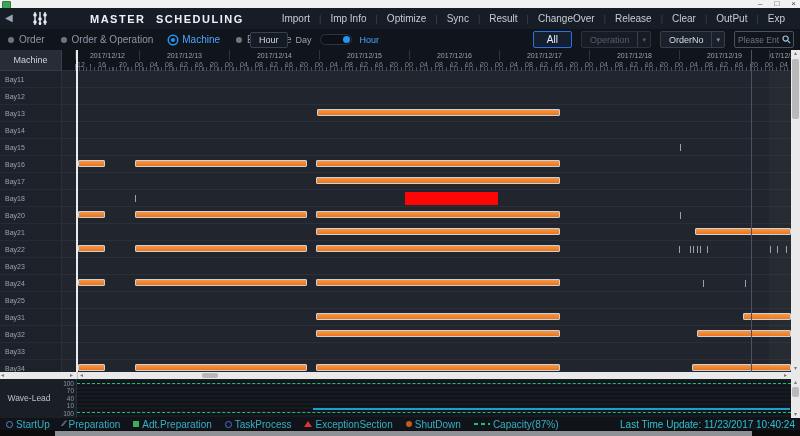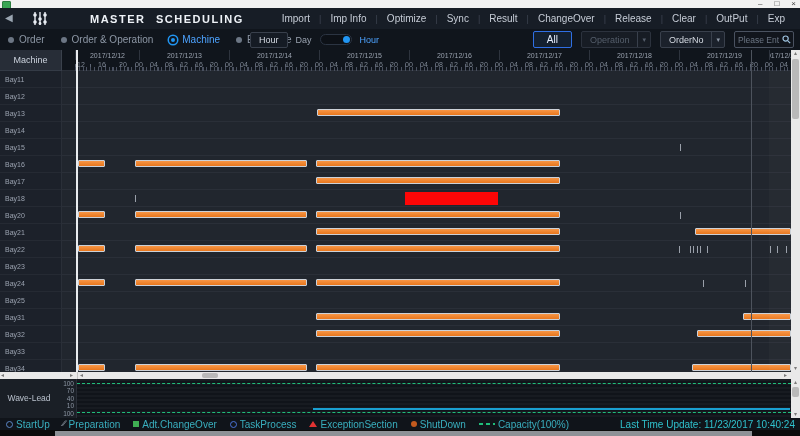--- a/index.html
+++ b/index.html
@@ -396,37 +396,37 @@
       <span class="litem">
         <span class="licon circle-outline" style="border-color: rgb(91, 135, 200);"></span>
         <span class="ltext">StartUp</span>
       </span>
       <span class="litem">
         <span class="licon slashes" style="color: rgb(151, 161, 173);">∕∕</span>
         <span class="ltext">Preparation</span>
       </span>
       <span class="litem">
         <span class="licon square" style="background: rgb(63, 174, 83);"></span>
-        <span class="ltext">Adt.ChangeOver</span>
+        <span class="ltext">Adt.Preparation</span>
       </span>
       <span class="litem">
         <span class="licon circle-outline" style="border-color: rgb(74, 114, 216);"></span>
         <span class="ltext">TaskProcess</span>
       </span>
       <span class="litem">
         <span class="licon triangle" style="border-bottom-color: rgb(226, 51, 51);"></span>
         <span class="ltext">ExceptionSection</span>
       </span>
       <span class="litem">
         <span class="licon circle" style="background: rgb(194, 90, 30);"></span>
         <span class="ltext">ShutDown</span>
       </span>
       <span class="litem">
         <span class="licon dashes" style="background: repeating-linear-gradient(90deg, rgb(31, 189, 122) 0px, rgb(31, 189, 122) 4px, transparent 4px, transparent 7px);"></span>
-        <span class="ltext">Capacity(100%)</span>
+        <span class="ltext">Capacity(87%)</span>
       </span>
     </div>
   <span class="status">Last Time Update: 11/23/2017 10:40:24</span>
 
   <div class="abs bstrip"></div>
   <div class="abs bseg"></div>
 
 </div>
 
 </body></html>

